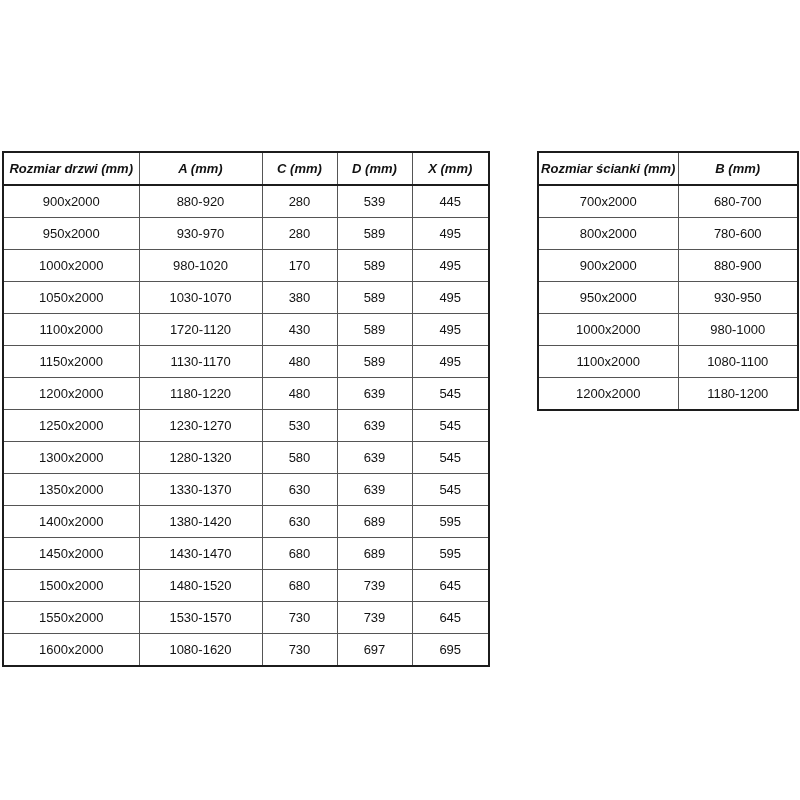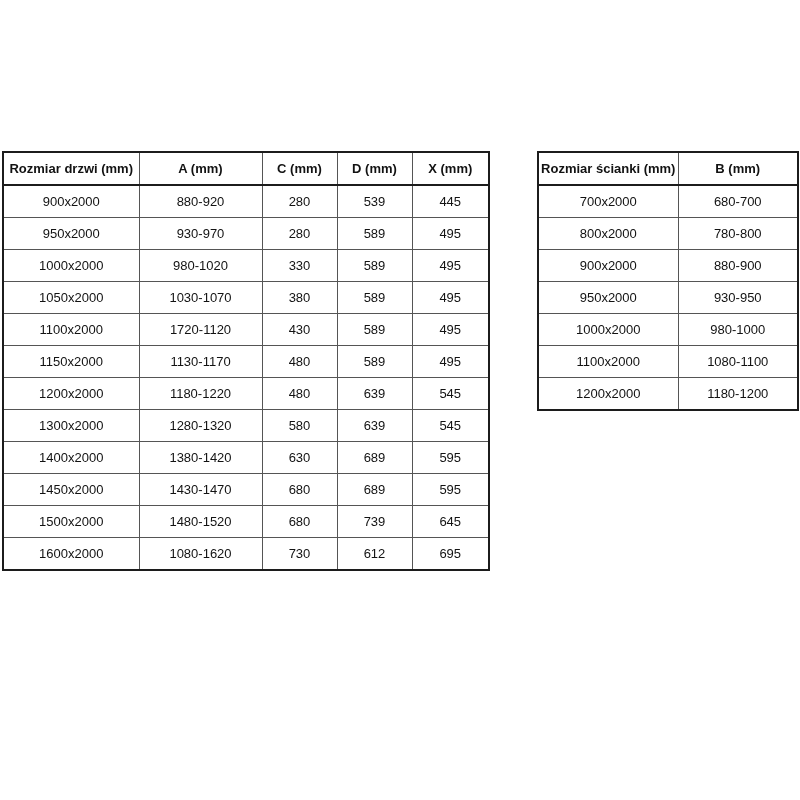--- a/index.html
+++ b/index.html
@@ -28,20 +28,21 @@
     vertical-align: middle;
     font-size: 13px;
     line-height: 31px;
     padding: 0 2px;
     white-space: nowrap;
     overflow: hidden;
   }
   table.spec-table th {
     font-weight: bold;
     border-bottom: 2px solid #1c1c1c;
+    font-style: italic;
   }
   .doors-table { left: 2px;  top: 151px; width: 486px; }
   .walls-table { left: 537px; top: 151px; width: 260px; }
 </style>
 </head>
 <body>
 
 <div class="canvas">
 
   <table class="spec-table doors-table">
@@ -72,21 +73,21 @@
         <tr>
           <td>950x2000</td>
           <td>930-970</td>
           <td>280</td>
           <td>589</td>
           <td>495</td>
         </tr>
         <tr>
           <td>1000x2000</td>
           <td>980-1020</td>
-          <td>330</td>
+          <td>170</td>
           <td>589</td>
           <td>495</td>
         </tr>
         <tr>
           <td>1050x2000</td>
           <td>1030-1070</td>
           <td>380</td>
           <td>589</td>
           <td>495</td>
         </tr>
@@ -105,23 +106,37 @@
           <td>495</td>
         </tr>
         <tr>
           <td>1200x2000</td>
           <td>1180-1220</td>
           <td>480</td>
           <td>639</td>
           <td>545</td>
         </tr>
         <tr>
+          <td>1250x2000</td>
+          <td>1230-1270</td>
+          <td>530</td>
+          <td>639</td>
+          <td>545</td>
+        </tr>
+        <tr>
           <td>1300x2000</td>
           <td>1280-1320</td>
           <td>580</td>
+          <td>639</td>
+          <td>545</td>
+        </tr>
+        <tr>
+          <td>1350x2000</td>
+          <td>1330-1370</td>
+          <td>630</td>
           <td>639</td>
           <td>545</td>
         </tr>
         <tr>
           <td>1400x2000</td>
           <td>1380-1420</td>
           <td>630</td>
           <td>689</td>
           <td>595</td>
         </tr>
@@ -133,24 +148,31 @@
           <td>595</td>
         </tr>
         <tr>
           <td>1500x2000</td>
           <td>1480-1520</td>
           <td>680</td>
           <td>739</td>
           <td>645</td>
         </tr>
         <tr>
+          <td>1550x2000</td>
+          <td>1530-1570</td>
+          <td>730</td>
+          <td>739</td>
+          <td>645</td>
+        </tr>
+        <tr>
           <td>1600x2000</td>
           <td>1080-1620</td>
           <td>730</td>
-          <td>612</td>
+          <td>697</td>
           <td>695</td>
         </tr>
       </tbody>
     </table>
 
   <table class="spec-table walls-table">
     <colgroup>
       <col style="width:140px">
       <col style="width:120px">
     </colgroup>
@@ -160,21 +182,21 @@
           <th>B (mm)</th>
         </tr>
       </thead>
       <tbody>
         <tr>
           <td>700x2000</td>
           <td>680-700</td>
         </tr>
         <tr>
           <td>800x2000</td>
-          <td>780-800</td>
+          <td>780-600</td>
         </tr>
         <tr>
           <td>900x2000</td>
           <td>880-900</td>
         </tr>
         <tr>
           <td>950x2000</td>
           <td>930-950</td>
         </tr>
         <tr>

